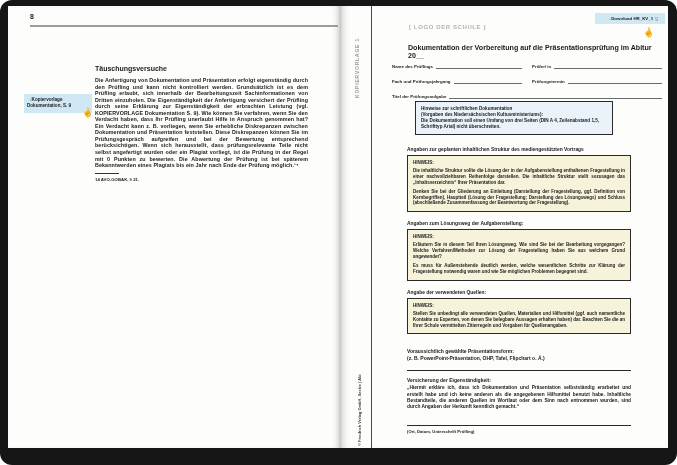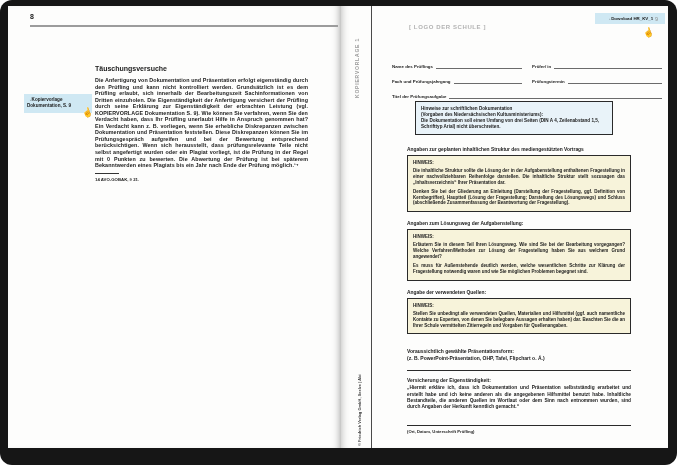--- a/index.html
+++ b/index.html
@@ -130,20 +130,21 @@
 <div class="page page-right">
   <div class="rp-vrule"></div>
   <div class="v-label">KOPIERVORLAGE 1</div>
   <div class="v-credit">© Friedrich Verlag GmbH, Seelze | Abi</div>
 
   <div class="rp-logo">[ LOGO DER SCHULE ]</div>
   <div class="download-box">→Download HR_KV_1</div>
   <div class="cursor-glyph" style="left:302px;top:22px;">☝</div>
   <div class="rp-num">9</div>
 
+  <div class="rp-title">Dokumentation der Vorbereitung auf die Präsentationsprüfung im Abitur 20__</div>
 
   <div class="form-area">
     <div class="form-row">
       <div class="form-cell">
         <span class="form-label">Name des Prüflings</span>
         <span class="form-line"></span>
       </div>
       <div class="form-cell">
         <span class="form-label">Prüfer/ in</span>
         <span class="form-line"></span>

